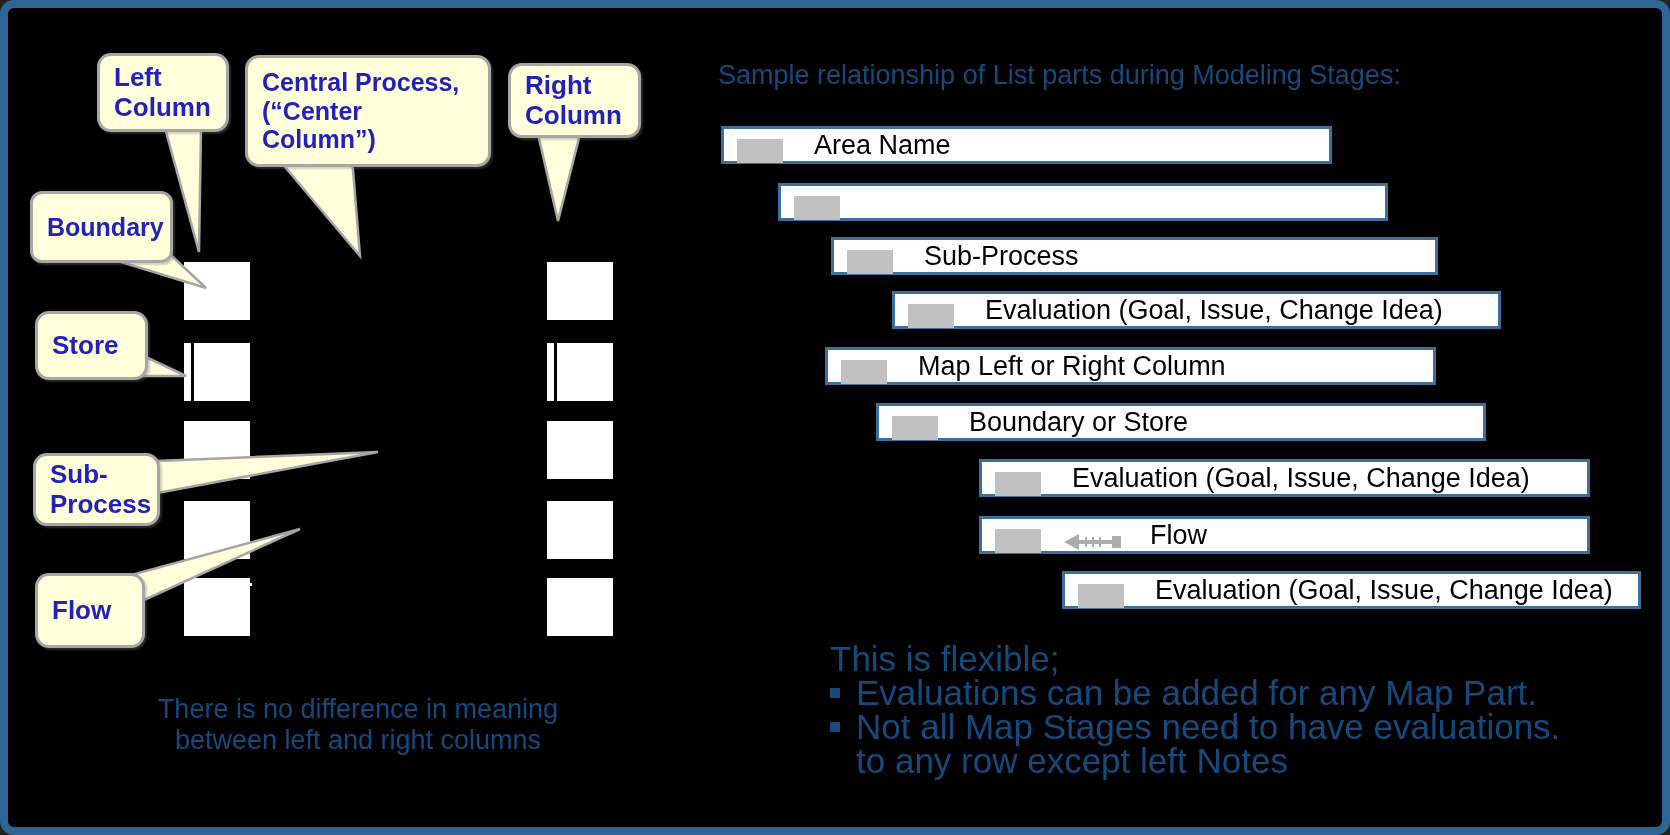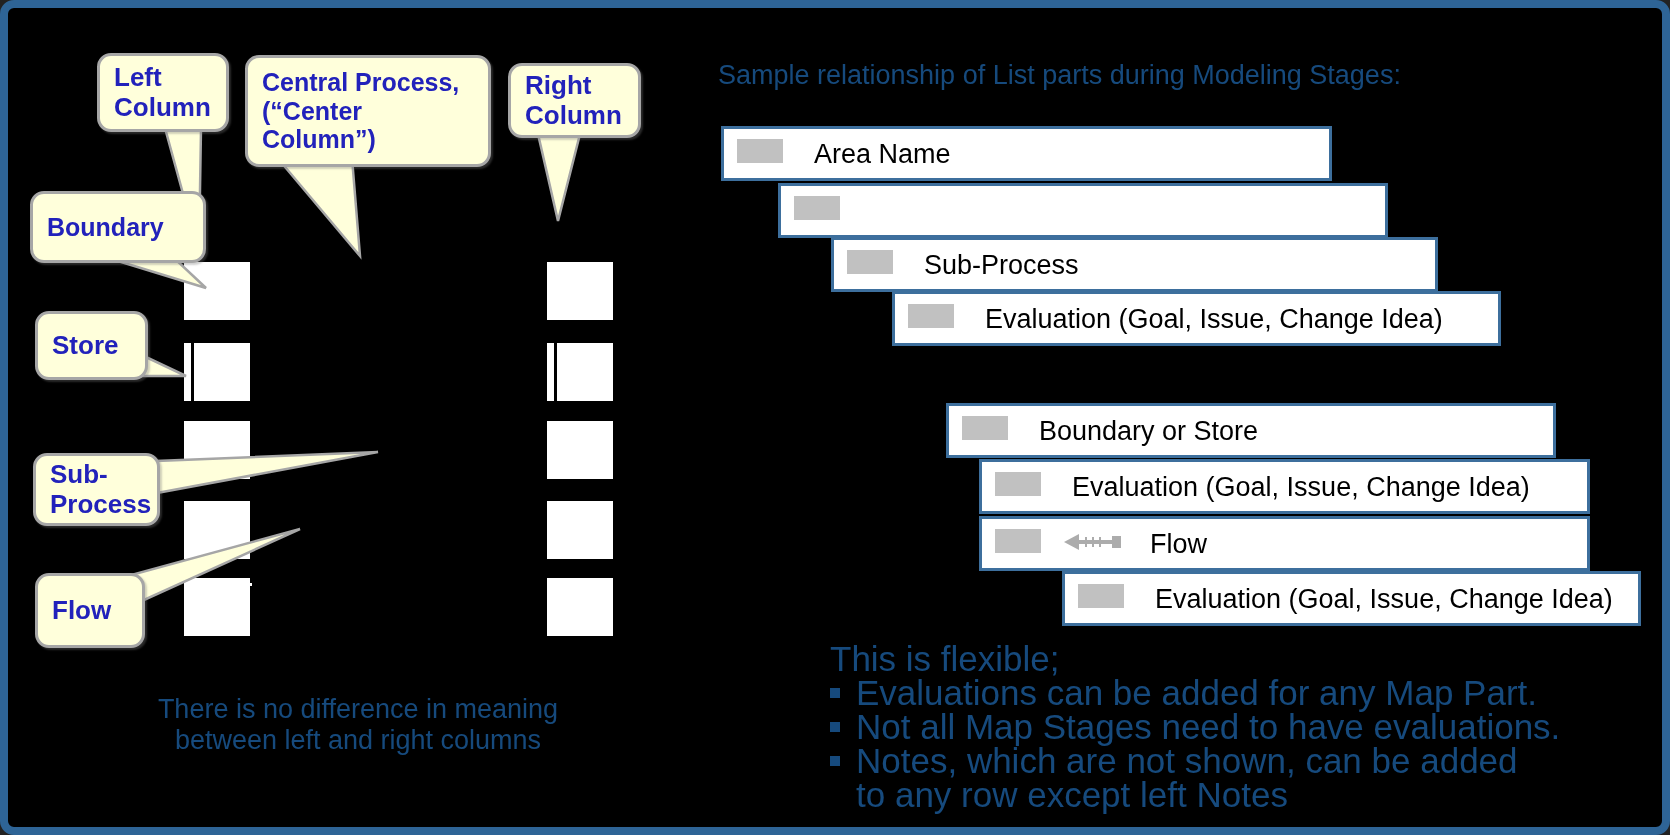--- a/index.html
+++ b/index.html
@@ -17,54 +17,54 @@
   .bubble{
     position:absolute; background:var(--bubble_fill); border:3px solid var(--bubble_border);
     border-radius:14px; box-sizing:border-box; display:flex; align-items:center;
     color:var(--bubble_text); font-weight:bold; line-height:1.15;
     box-shadow:2px 2px 2px rgba(120,120,120,.35); z-index:3;
   }
   .bubble .blabel{padding:6px 14px;}
   #b-left    {left:89px;  top:45px;  width:132px; height:79px;  font-size:26px;}
   #b-central {left:237px; top:47px;  width:246px; height:112px; font-size:25px;}
   #b-right   {left:500px; top:55px;  width:133px; height:75px;  font-size:26px;}
-  #b-boundary{left:22px;  top:183px; width:176px; height:72px;  font-size:25px;}
+  #b-boundary{left:22px;  top:183px; width:143px; height:72px;  font-size:25px;border-radius:12px;}
   #b-store   {left:27px;  top:303px; width:113px; height:69px;  font-size:26px;}
   #b-subproc {left:25px;  top:445px; width:127px; height:73px;  font-size:26px;}
   #b-flow    {left:27px;  top:565px; width:110px; height:75px;  font-size:26px;}
   #tails{position:absolute; left:0; top:0; z-index:2;}
   
   .sq{position:absolute; width:66px; height:58px; background:var(--square_white); z-index:1;}
   .sq .vline{position:absolute; left:7px; top:0; width:3px; height:100%; background:#000;}
   .stub{position:absolute; left:234px; top:575px; width:10px; height:3px; background:#fff; z-index:1;}
   
   #caption{
     position:absolute; left:130px; top:686px; width:440px; text-align:center;
     color:var(--navy); font-size:27px; line-height:31px; z-index:1;
   }
   
   #title{
     position:absolute; left:710px; top:52px; width:800px; color:var(--navy);
     font-size:27px; font-weight:normal; z-index:1;
   }
   .mrow{
-    position:absolute; height:55px; background:var(--square_white);
+    position:absolute; height:38px; background:var(--square_white);
     border:3px solid var(--row_border); box-sizing:border-box;
     display:flex; align-items:center; z-index:1;
   }
   .mrow .gicon{position:absolute; left:13px; top:10px; width:46px; height:24px; background:var(--icon_gray);}
   .mrow .rlabel{position:absolute; left:90px; top:50%; transform:translateY(-50%);
     color:#000; font-size:27px; white-space:nowrap; font-weight:400;}
   .mrow .flowarrow{position:absolute; left:82px; top:14px;}
   #row1{left:713px; top:118px; width:611px;}
   #row2{left:770px; top:175px; width:610px;}
   #row3{left:823px; top:229px; width:607px;}
   #row4{left:884px; top:283px; width:609px;}
   #row5{left:817px; top:339px; width:611px;}
-  #row6{left:938px; top:395px; width:610px;}
+  #row6{left:868px; top:395px; width:610px;}
   #row7{left:971px; top:451px; width:611px;}
   #row8{left:971px; top:508px; width:611px;}
   #row8 .rlabel{left:168px;}
   #row9{left:1054px; top:563px; width:579px;}
   
   #notes{position:absolute; left:822px; top:636px; color:var(--navy); font-size:35px; z-index:1;}
   #notes .nline{position:relative; margin-bottom:4px; line-height:30px;}
   #notes .bullet-line{padding-left:26px;}
   #notes .bullet-line .bsq{
     position:absolute; left:0; top:10px; width:10px; height:10px; background:var(--navy);
@@ -142,20 +142,24 @@
     <span class="gicon"></span>
   </div>
   <div class="mrow" id="row3">
     <span class="gicon"></span>
     <span class="rlabel">Sub-Process</span>
   </div>
   <div class="mrow" id="row4">
     <span class="gicon"></span>
     <span class="rlabel">Evaluation (Goal, Issue, Change Idea)</span>
   </div>
+  <div class="mrow" id="row5">
+    <span class="gicon"></span>
+    <span class="rlabel">Map Left or Right Column</span>
+  </div>
   <div class="mrow" id="row6">
     <span class="gicon"></span>
     <span class="rlabel">Boundary or Store</span>
   </div>
   <div class="mrow" id="row7">
     <span class="gicon"></span>
     <span class="rlabel">Evaluation (Goal, Issue, Change Idea)</span>
   </div>
   <div class="mrow" id="row8">
     <span class="gicon"></span>
@@ -179,20 +183,16 @@
   <div id="notes">
     <div class="nline">This is flexible;</div>
     <div class="nline bullet-line">
       <span class="bsq"></span>
       <span>Evaluations can be added for any Map Part.</span>
     </div>
     <div class="nline bullet-line">
       <span class="bsq"></span>
       <span>Not all Map Stages need to have evaluations.</span>
     </div>
-    <div class="nline bullet-line">
-      <span class="bsq"></span>
-      <span>Notes, which are not shown, can be added</span>
-    </div>
     <div class="nline cont-line">to any row except left Notes</div>
   </div>
 
 </div>
 
 </body></html>

